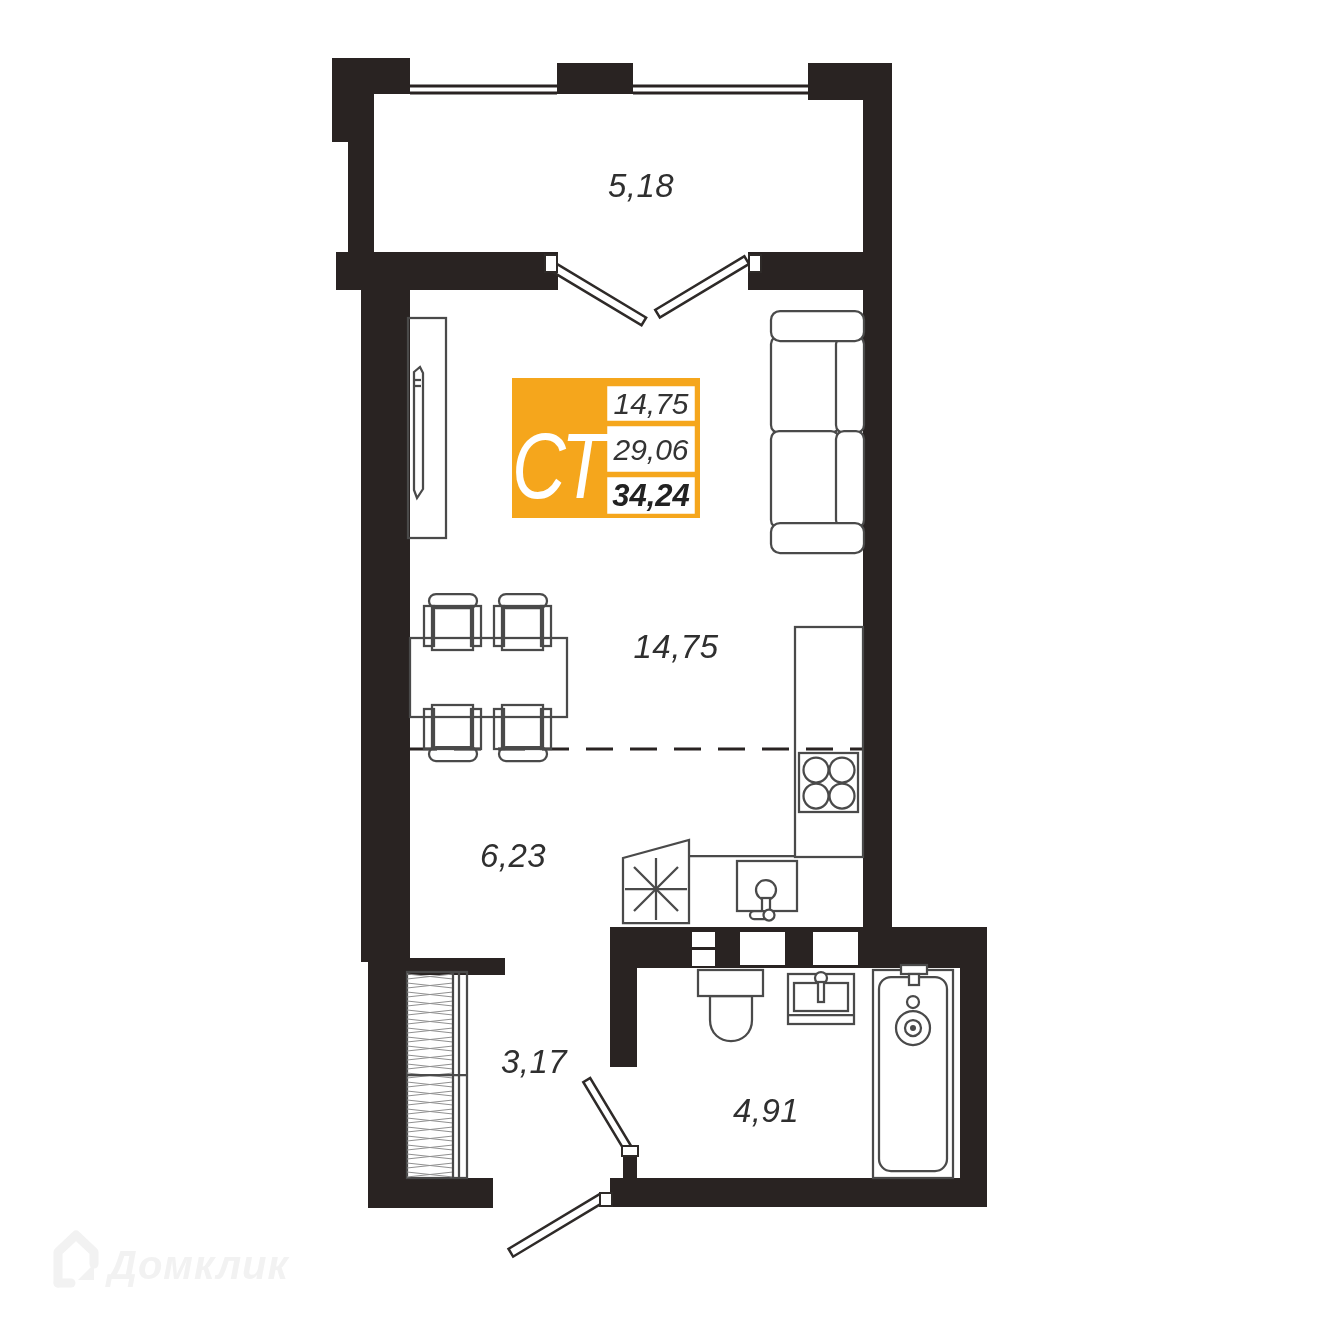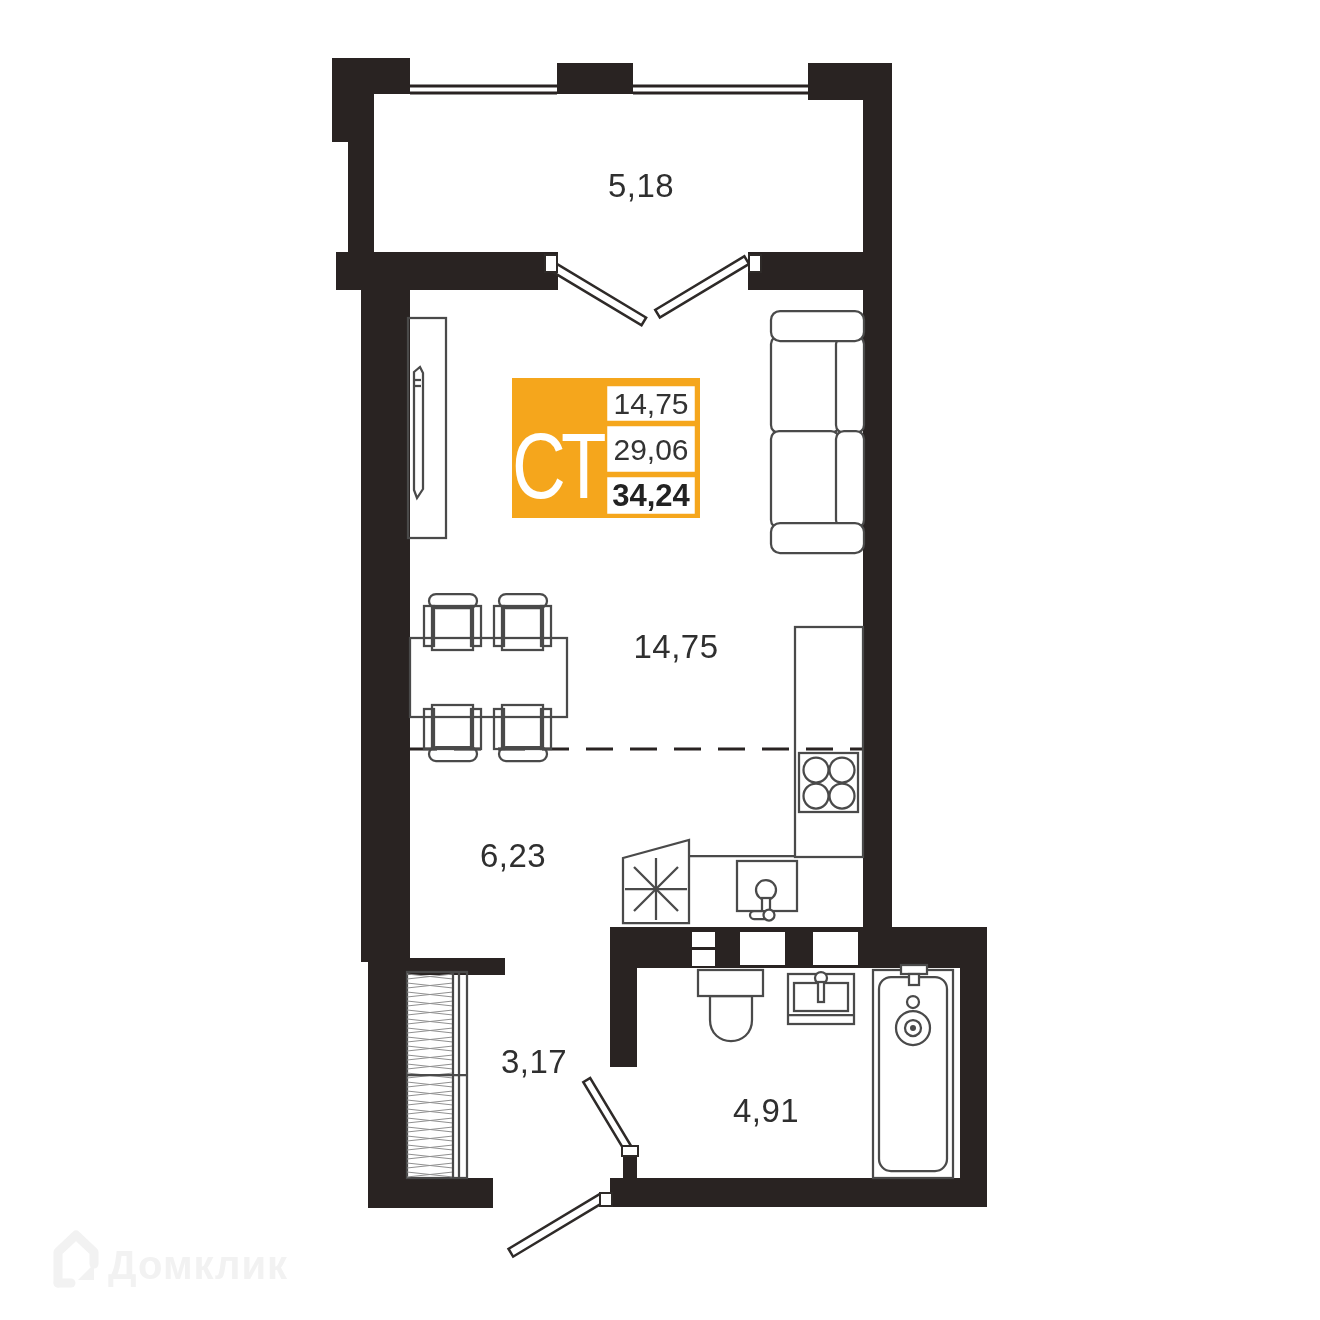--- a/index.html
+++ b/index.html
@@ -1,20 +1,20 @@
 <!DOCTYPE html>
 <html style="--wall: #292322; --furniture: #4a4a4a; --label: #2f2f2f; --badge_orange: #F5A61C; --badge_text: #333333; --watermark: #f2f2f2; --background: #ffffff;"><head>
 <meta charset="utf-8">
 <style>
   :root{
     --wall:#292322; --furniture:#4a4a4a; --label:#2f2f2f;
     --badge_orange:#F5A61C; --badge_text:#333333; --watermark:#f2f2f2; --background:#ffffff;
   }
   html,body{margin:0;padding:0;background:var(--background);}
-  .stage{position:relative;width:1052px;height:1320px;background:var(--background);overflow:hidden;}
+  .stage{position:relative;width:1052px;height:1320px;background:var(--background);overflow:hidden;font-style:italic;}
   svg{display:block;}
   .wall{fill:var(--wall);stroke:none;}
   .vent{fill:var(--background);}
   .winline{stroke:var(--wall);stroke-width:3;}
   .furn{stroke:var(--furniture);stroke-width:2.25;fill:none;}
   .furnw{stroke:var(--furniture);stroke-width:2.25;fill:#ffffff;}
   .door{fill:#ffffff;stroke:#2e2a28;stroke-width:2.5;}
   .hinge{fill:#ffffff;stroke:#2e2a28;stroke-width:2;}
   .dashline{stroke:var(--wall);stroke-width:3;stroke-dasharray:27 17;fill:none;}
   .dim{font-family:"Liberation Sans",sans-serif;font-size:33px;fill:var(--label);letter-spacing:.5px;}

